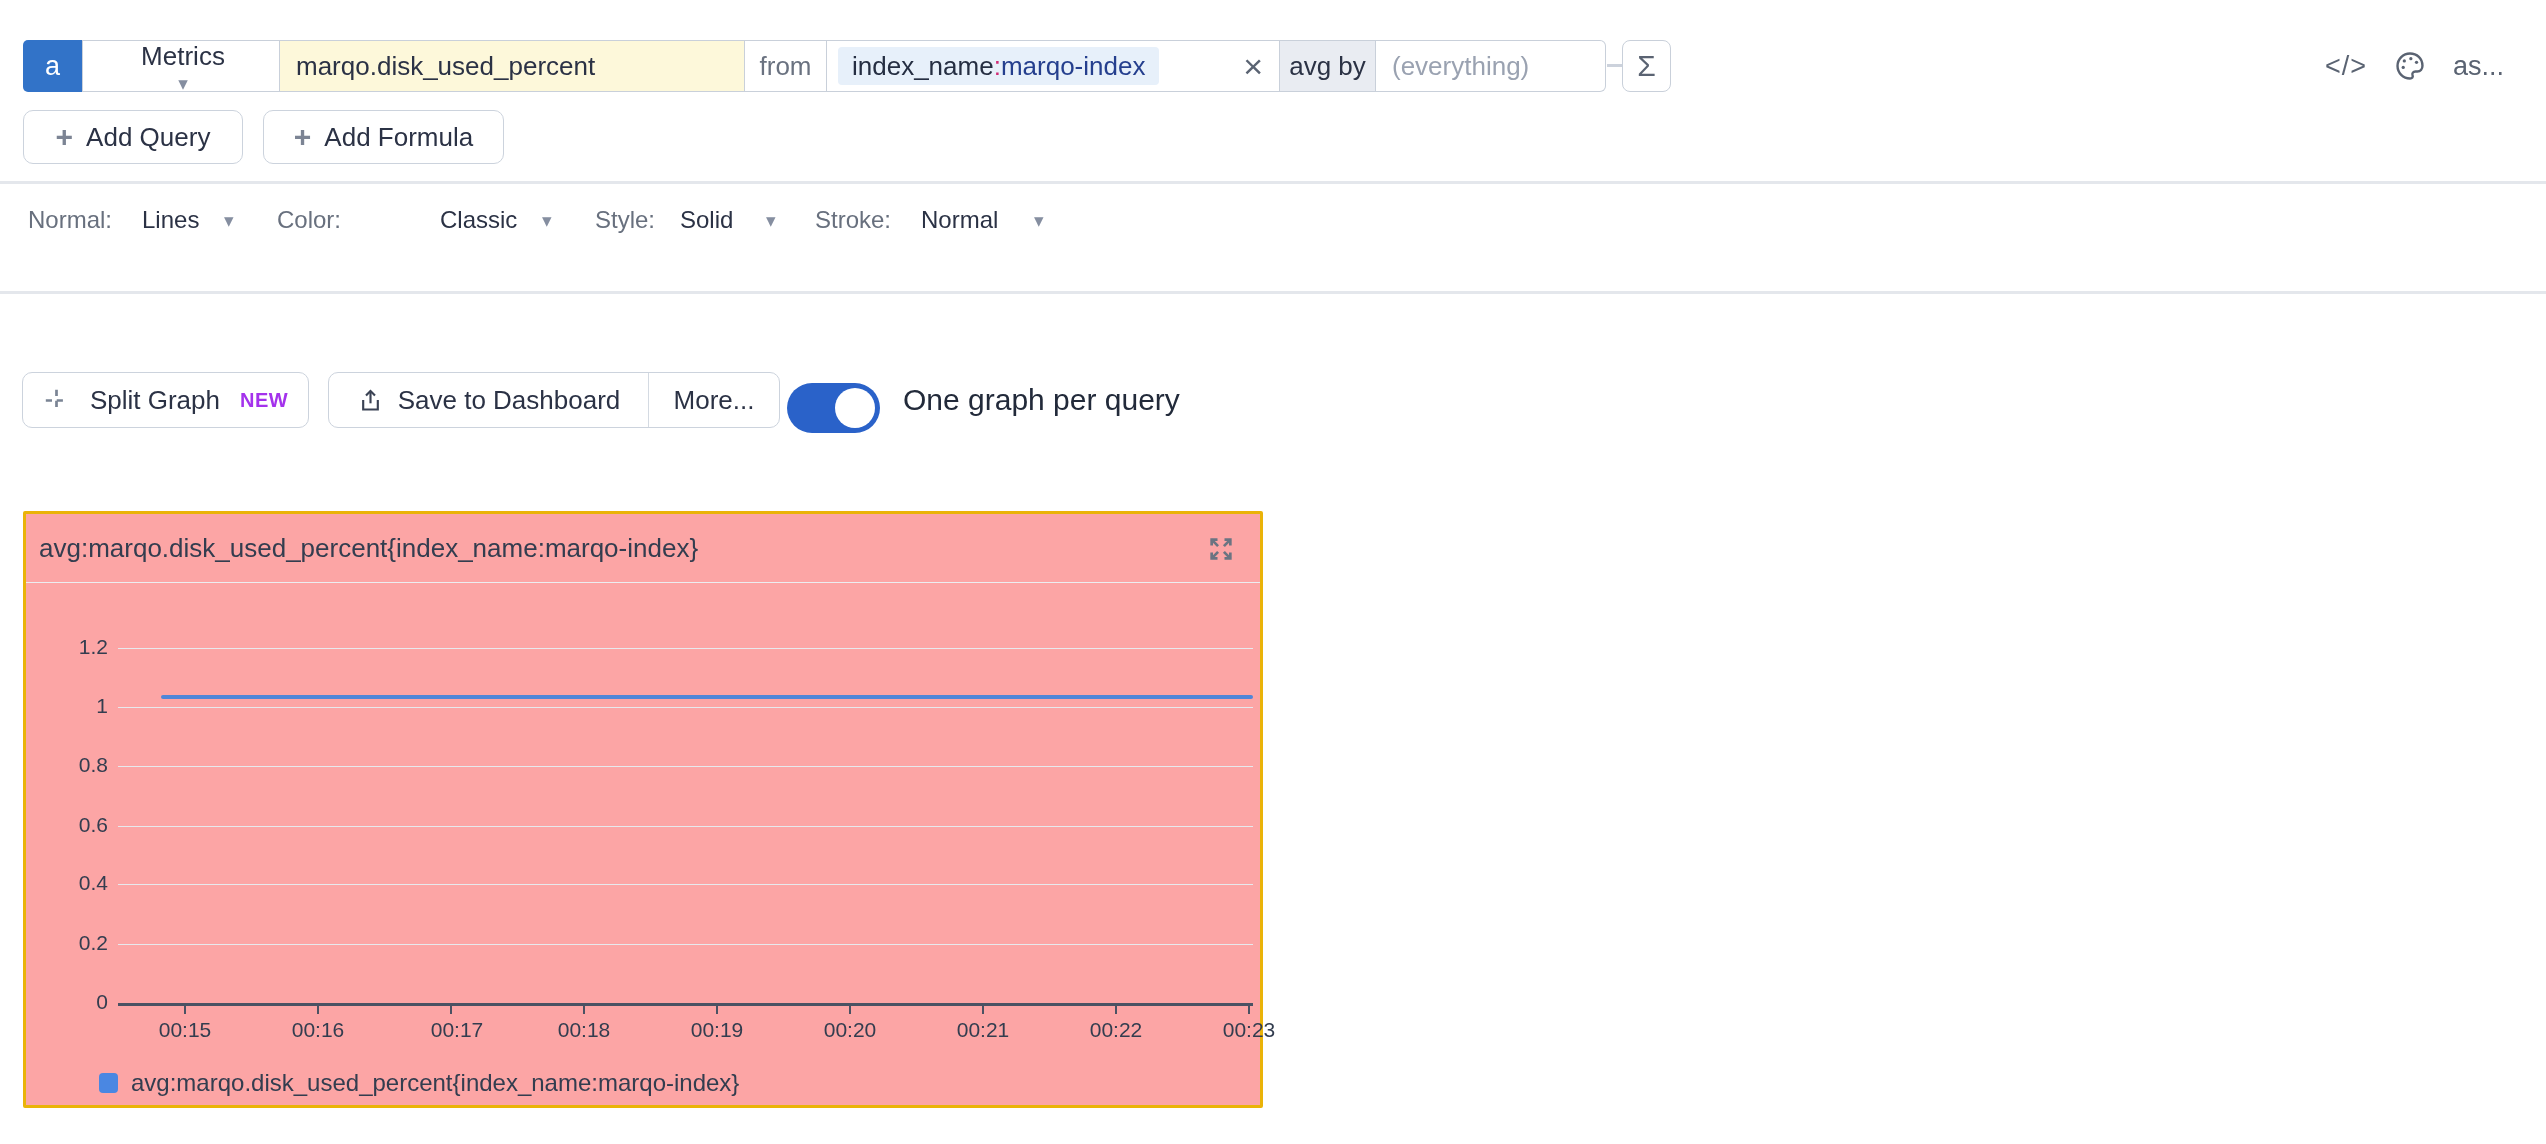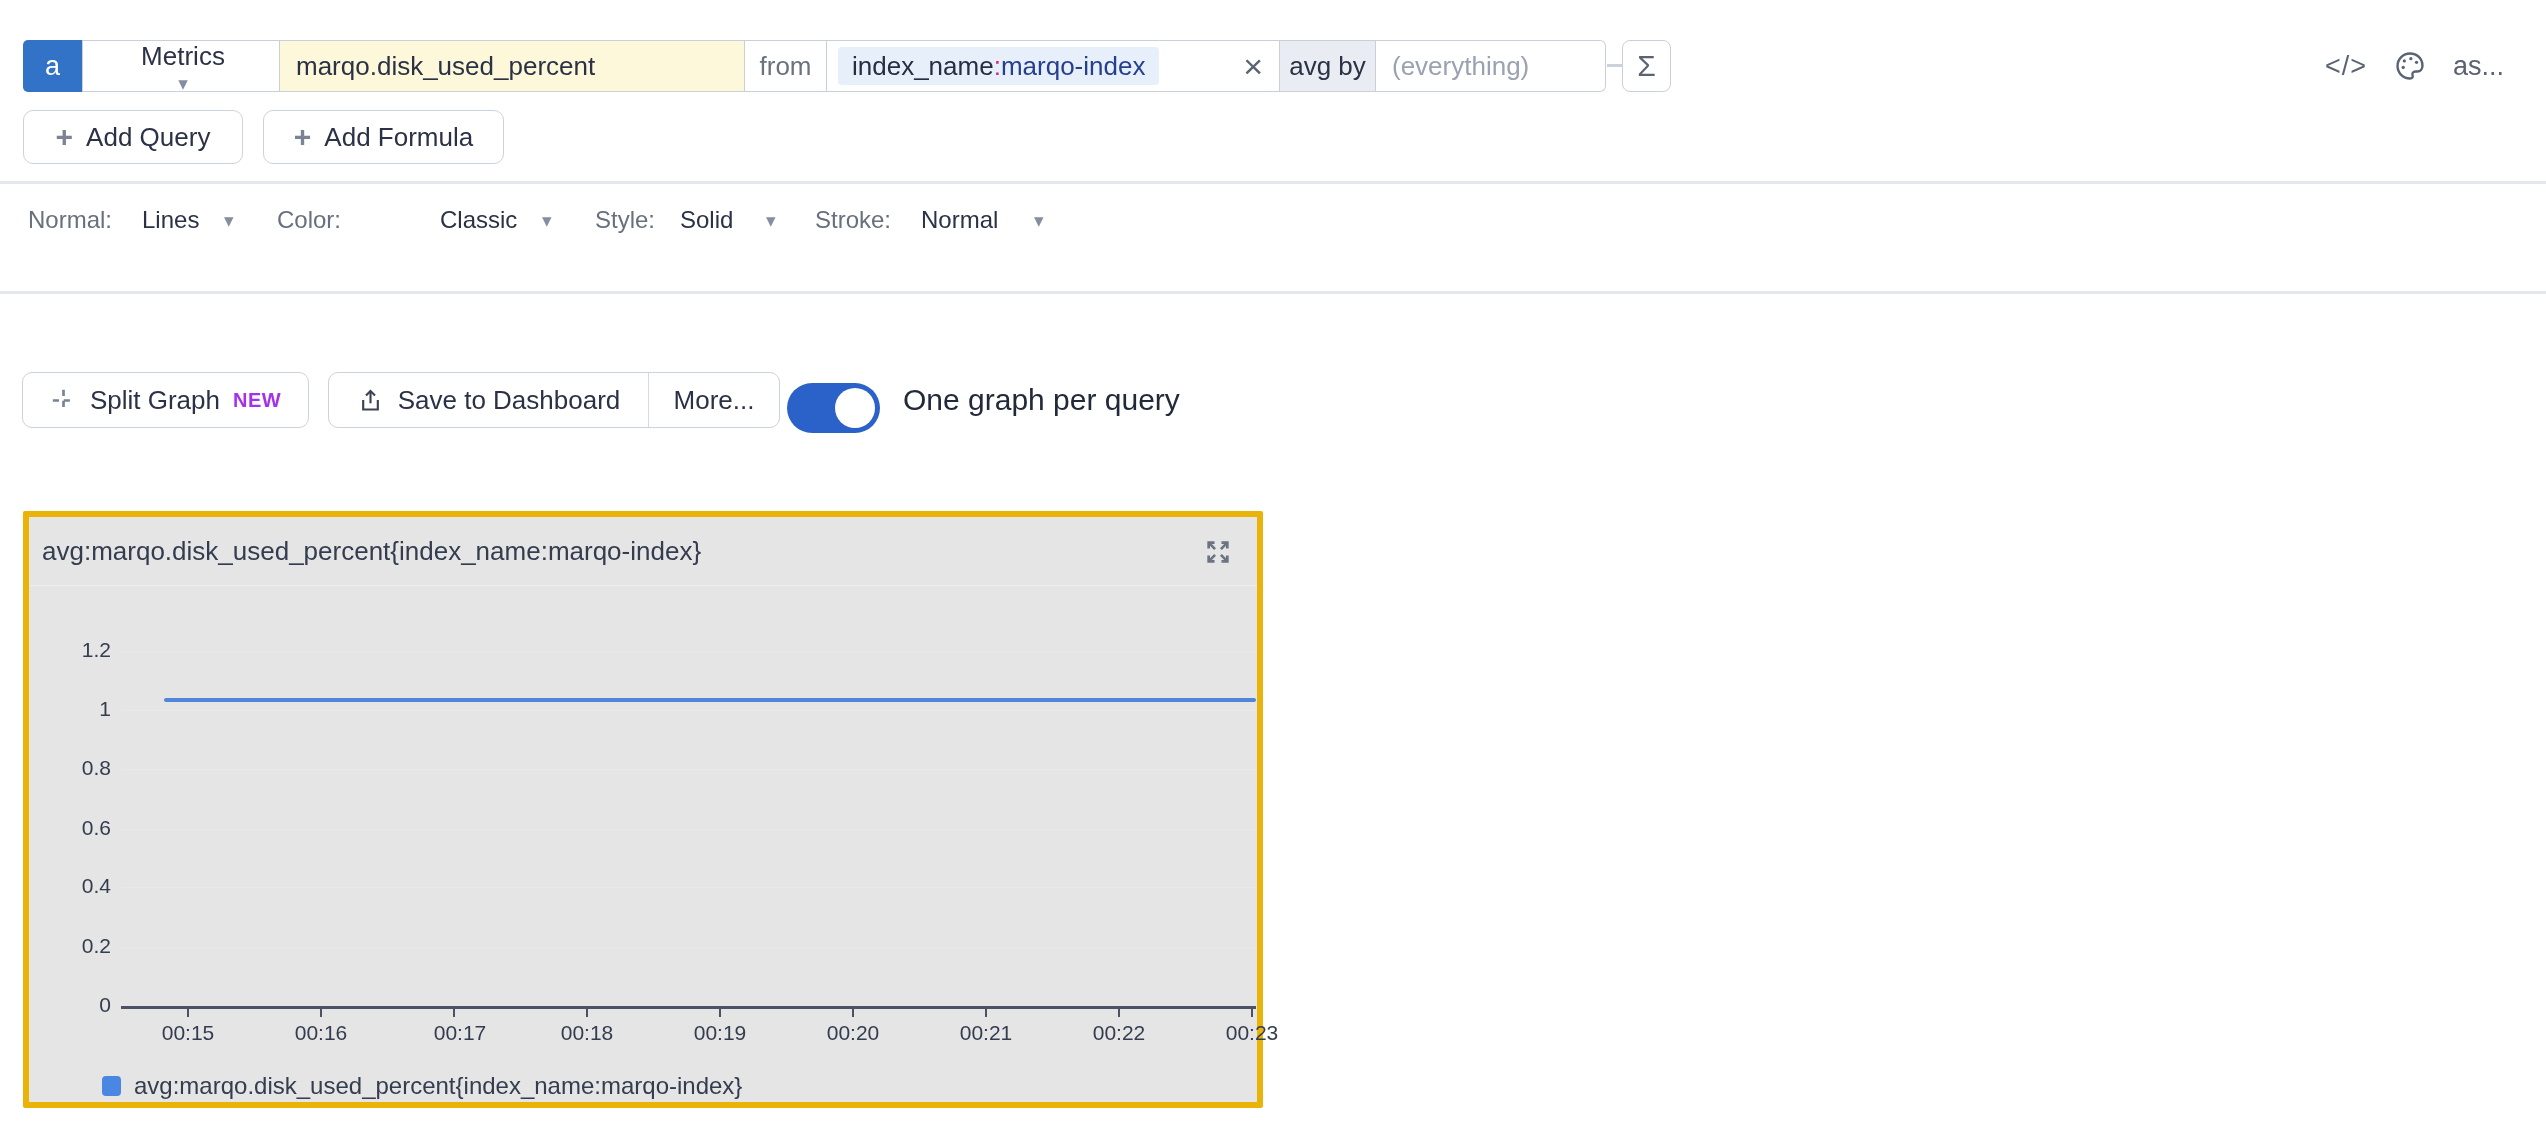--- a/index.html
+++ b/index.html
@@ -45,30 +45,30 @@
   .divider-1 { top:181px; } .divider-2 { top:291px; }
   
   .display-row { position:absolute; top:196px; left:0; height:48px; width:1200px; }
   .display-row > span, .display-row > div { position:absolute; top:0; height:48px; display:flex; align-items:center; }
   .opt-label { color:#68707e; font-size:24px; }
   .opt-value { color:#2b3245; font-size:24px; cursor:pointer; }
   .caret { color:#858ea0; font-size:19px; font-family:"DejaVu Sans", sans-serif; cursor:pointer; }
   .swatch { position:absolute; top:10px; width:49px; height:28px; border-radius:6px; overflow:hidden; display:flex; cursor:pointer; }
   .swatch i { flex:1; }
   
-  .split-btn { position:absolute; left:22px; top:372px; width:287px; height:56px; gap:13px; }
+  .split-btn { position:absolute; left:22px; top:372px; width:287px; height:56px; gap:20px; }
   .new-badge { font-size:20px; font-weight:bold; letter-spacing:0.5px; }
   .group-btn { position:absolute; left:328px; top:372px; width:452px; height:56px; border:1px solid #ccd3dd; border-radius:10px; background:#fff; display:flex; }
   .group-btn .save { flex:1; display:flex; align-items:center; justify-content:center; gap:14px; font-size:26px; cursor:pointer; }
   .group-btn .more { width:131px; display:flex; align-items:center; justify-content:center; font-size:26px; border-left:1px solid #d4dae2; cursor:pointer; }
   .toggle { position:absolute; left:787px; top:383px; width:93px; height:50px; border-radius:25px; cursor:pointer; }
   .toggle .knob { position:absolute; top:5px; right:5px; width:40px; height:40px; border-radius:50%; background:#fff; }
   .toggle-label { position:absolute; left:903px; top:372px; height:56px; display:flex; align-items:center; font-size:30px; color:#222a3a; }
   
-  .card { position:absolute; left:23px; top:511px; width:1240px; height:597px; border:6px solid #eab308; border-radius:2px; background:#e5e5e5; }
+  .card { position:absolute; left:23px; top:511px; width:1240px; height:597px; border:3px solid #eab308; border-radius:2px; background:#fca5a5; }
   .card-header { position:relative; height:69px; border-bottom:1px solid #eceef1; display:flex; align-items:center; padding-left:13px; }
   .card-title { font-size:26px; color:#333d4f; }
   .expand-icon { position:absolute; right:25px; top:21px; width:28px; height:28px; cursor:pointer; }
   .gridline { position:absolute; left:92px; width:1135px; height:1px; background:#e7e9ed; }
   .x-axis { position:absolute; left:92px; top:489px; width:1135px; height:3px; background:#4a5263; }
   .ylab { position:absolute; left:20px; width:62px; text-align:right; font-size:21px; color:#333d4f; }
   .tick { position:absolute; top:492px; width:2px; height:8px; background:#4a5263; }
   .xlab { position:absolute; top:504px; width:80px; text-align:center; font-size:21px; color:#333d4f; }
   .series-line { position:absolute; left:135px; top:181px; width:1092px; height:4px; border-radius:2px; }
   .legend { position:absolute; left:73px; top:554px; height:30px; display:flex; align-items:center; gap:13px; cursor:pointer; }

